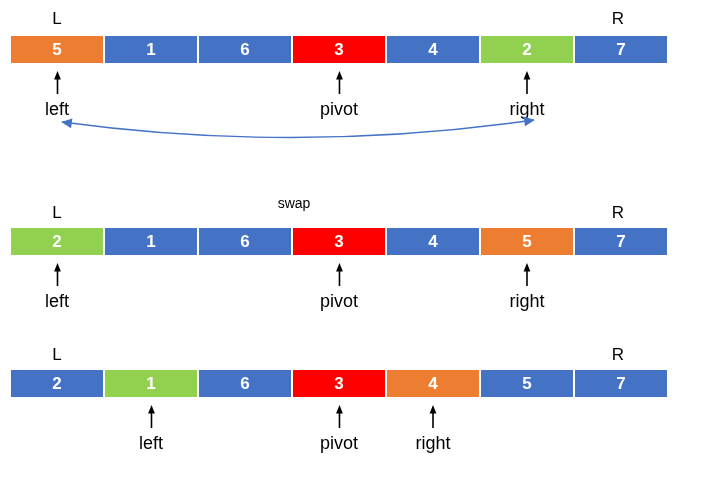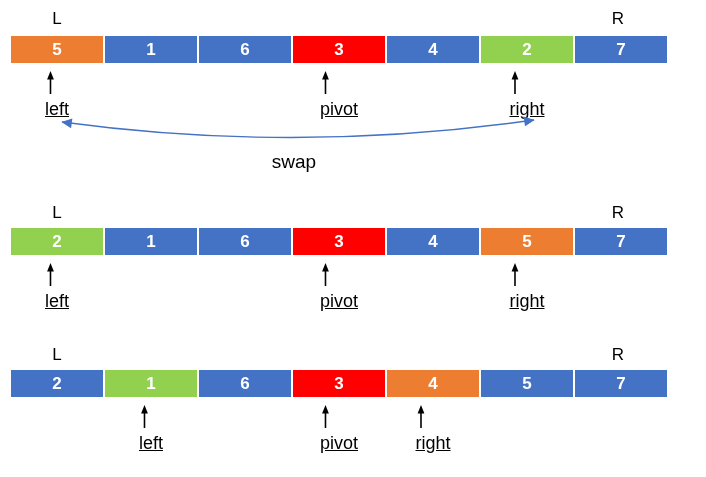--- a/index.html
+++ b/index.html
@@ -34,36 +34,37 @@
     color:#ffffff;
     font-size:17px;
     font-weight:bold;
     line-height:1;
   }
   .pointer{
     position:absolute;
     transform:translateX(-50%);
     display:flex;
     flex-direction:column;
-    text-decoration:underline;
+    align-items:center;
   }
   .plabel{
     font-size:18px;
     color:#000;
     margin-top:2px;
     line-height:1.1;
     white-space:nowrap;
   }
   .swap-svg{position:absolute;}
   .swap-label{
     position:absolute;
     transform:translateX(-50%);
-    font-size:19px;
+    font-size:14px;
     color:#000;
     line-height:1.1;
+    margin-top:44px;
   }
 </style>
 </head>
 <body>
 
 <div class="canvas" id="diagram">
     <div class="bound-label" style="left: 57px; top: 10px;">L</div>
     <div class="bound-label" style="left: 618px; top: 10px;">R</div>
     <div class="bar" style="top: 36px;">
       <div class="cell" style="background: rgb(237, 125, 49);">5</div>

